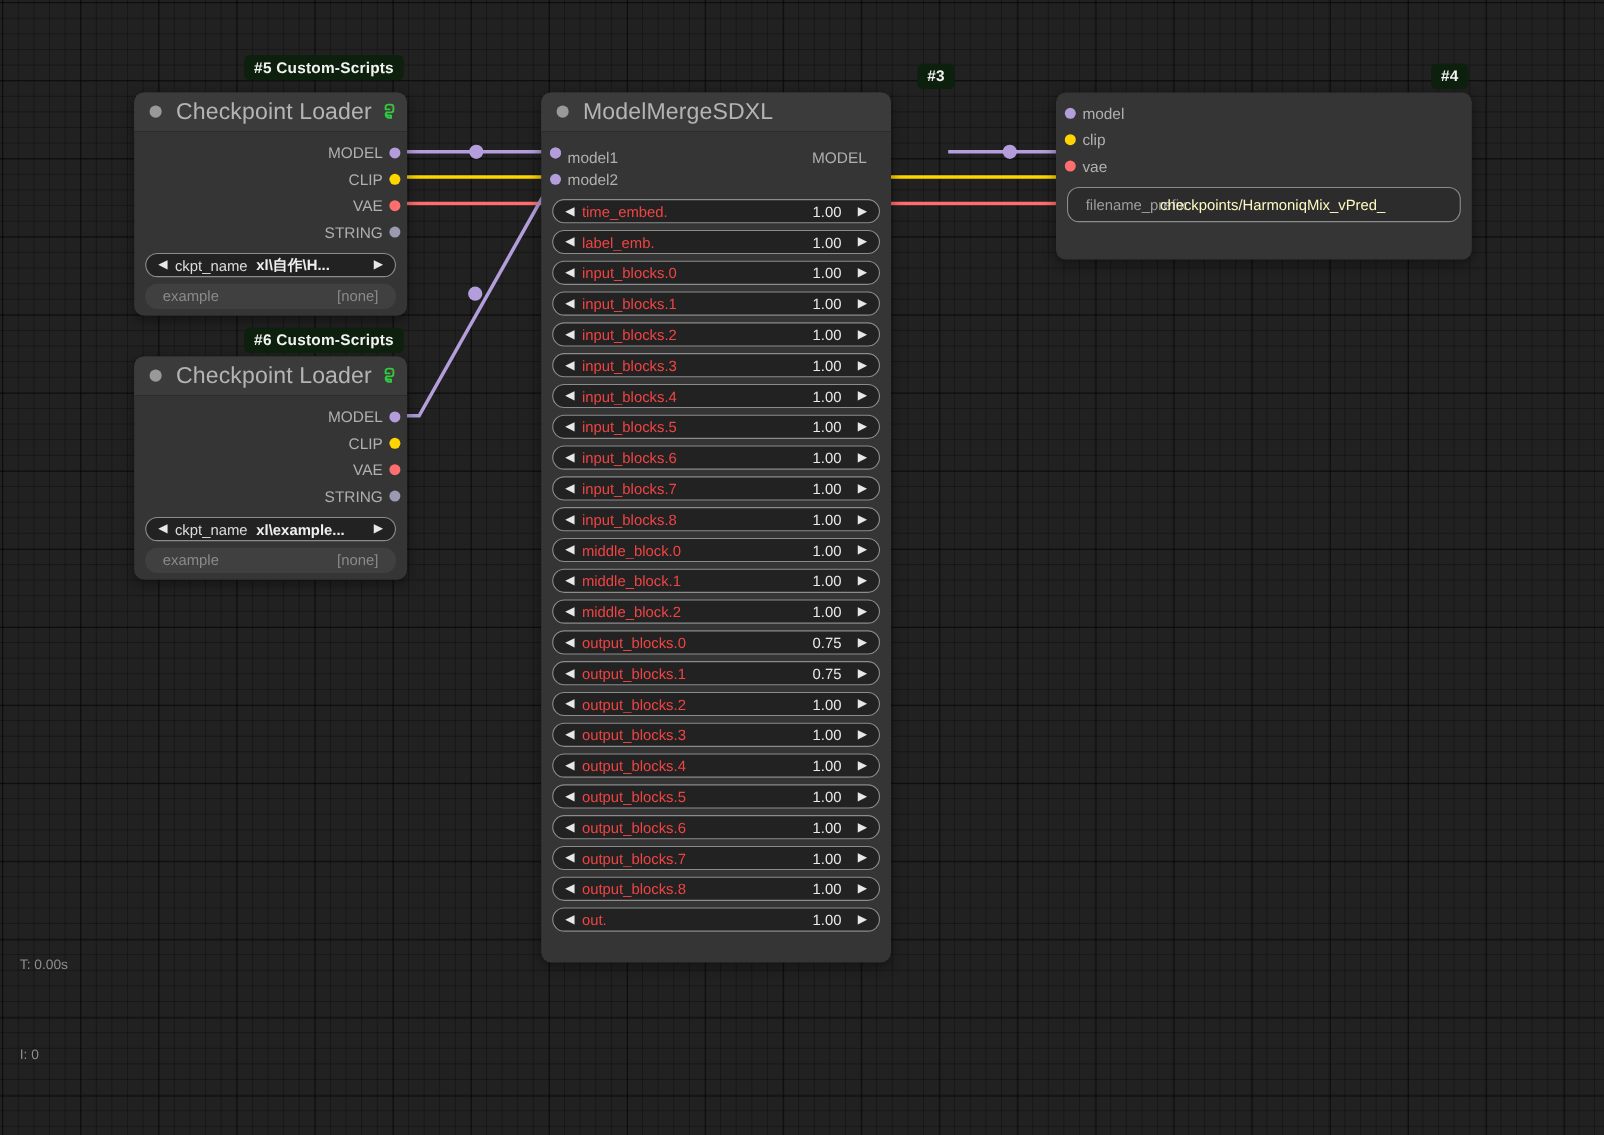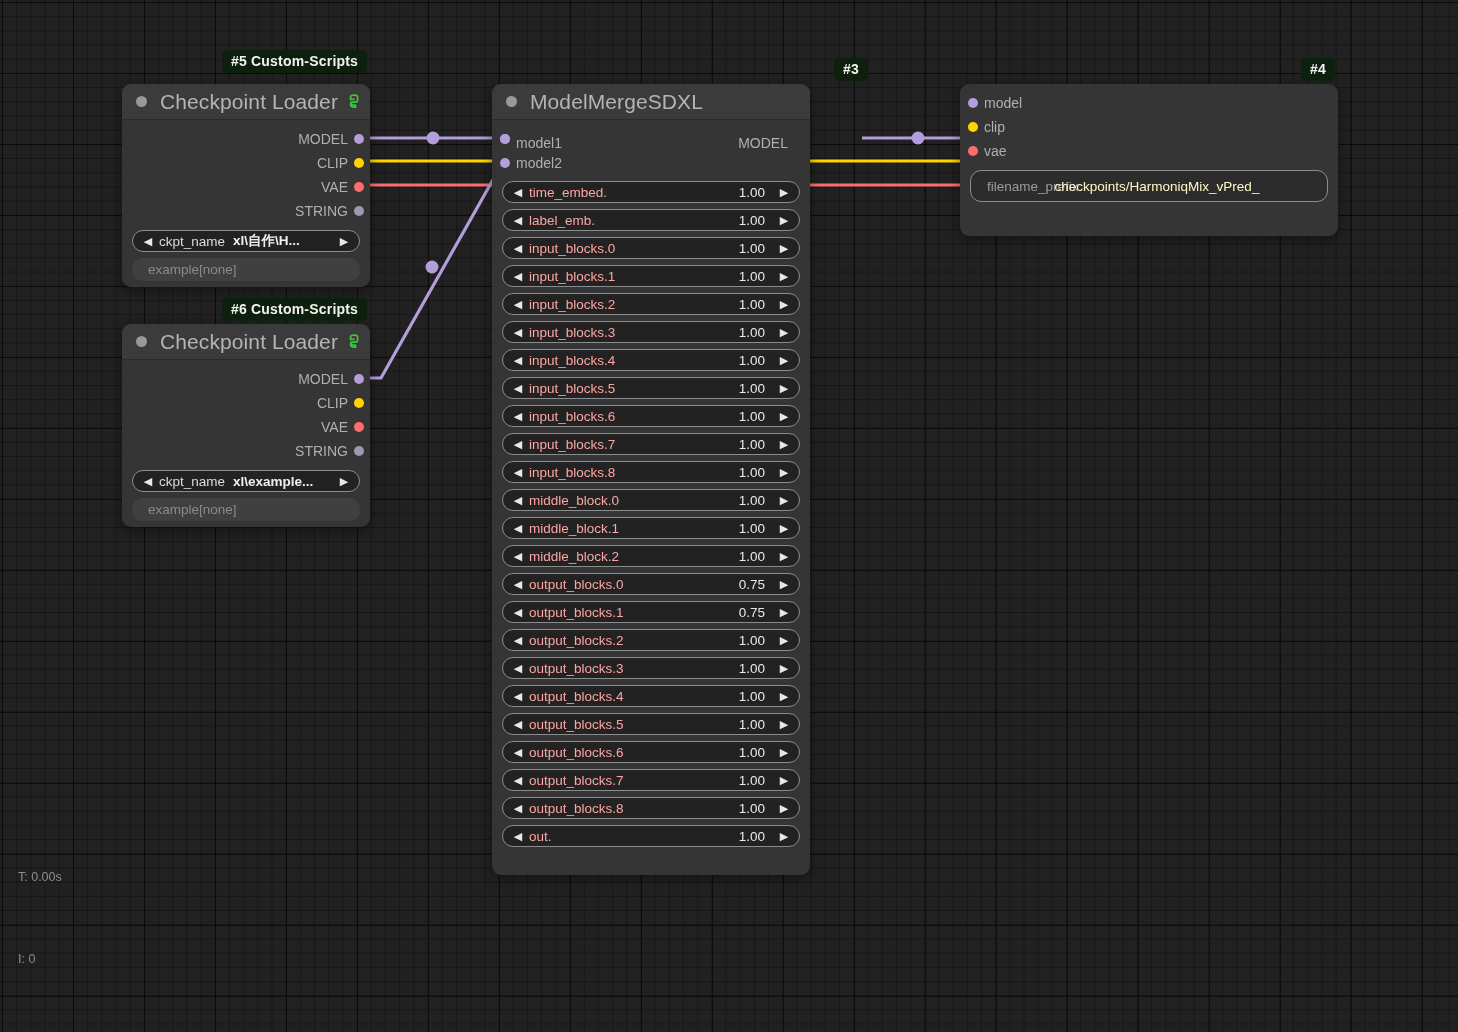--- a/index.html
+++ b/index.html
@@ -134,21 +134,21 @@
     align-items: center;
     justify-content: center;
     color: #e8e8e8;
     font-size: 11px;
     flex: 0 0 auto;
     line-height: 1;
   }
   .widget .arrow.left  { padding-left: 4px; }
   .widget .arrow.right { padding-right: 4px; }
   .widget .wlabel {
-    color: #fca5a5;
+    color: #ef4444;
     flex: 1 1 auto;
     white-space: nowrap;
     overflow: hidden;
   }
   .widget .wvalue {
     color: #e9e9e9;
     white-space: nowrap;
     padding-right: 8px;
   }
 
@@ -156,21 +156,21 @@
   .widget.combo .wlabel { flex: 0 0 auto; color: #dcdcdc; }
   .widget.combo .wvalue { flex: 1 1 auto; color: #efefef; padding-left: 8px; font-weight: bold; padding-right: 0; }
 
   
   .widget.plain {
     background: #404040;
     border: none;
     height: 23px;
     margin-top: 6px;
     padding: 0 16px;
-    justify-content: flex-start;
+    justify-content: space-between;
     color: #8a8a8a;
   }
   .widget.plain .wlabel { color: #8a8a8a; flex: 0 0 auto; }
   .widget.plain .wvalue { color: #8a8a8a; padding-right: 0; }
 
   
   .widget.stringw {
     background: #2c2c2c;
     border: 1px solid #8c8c8c;
     justify-content: flex-start;

